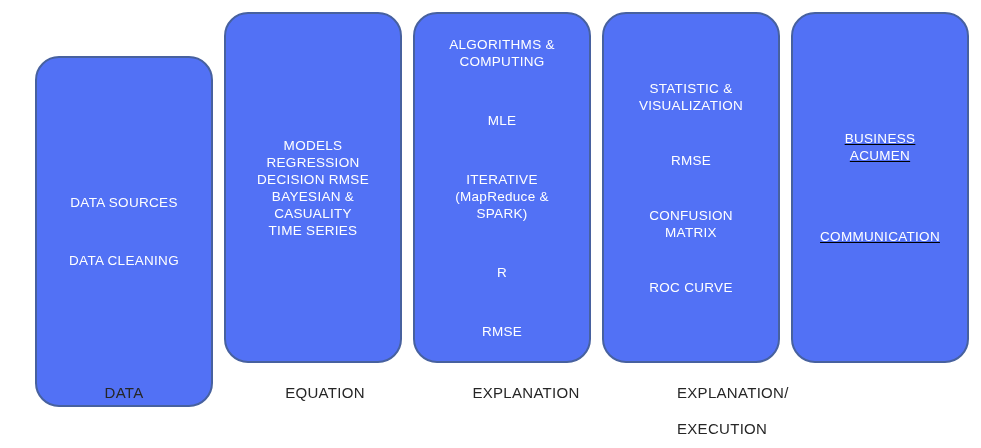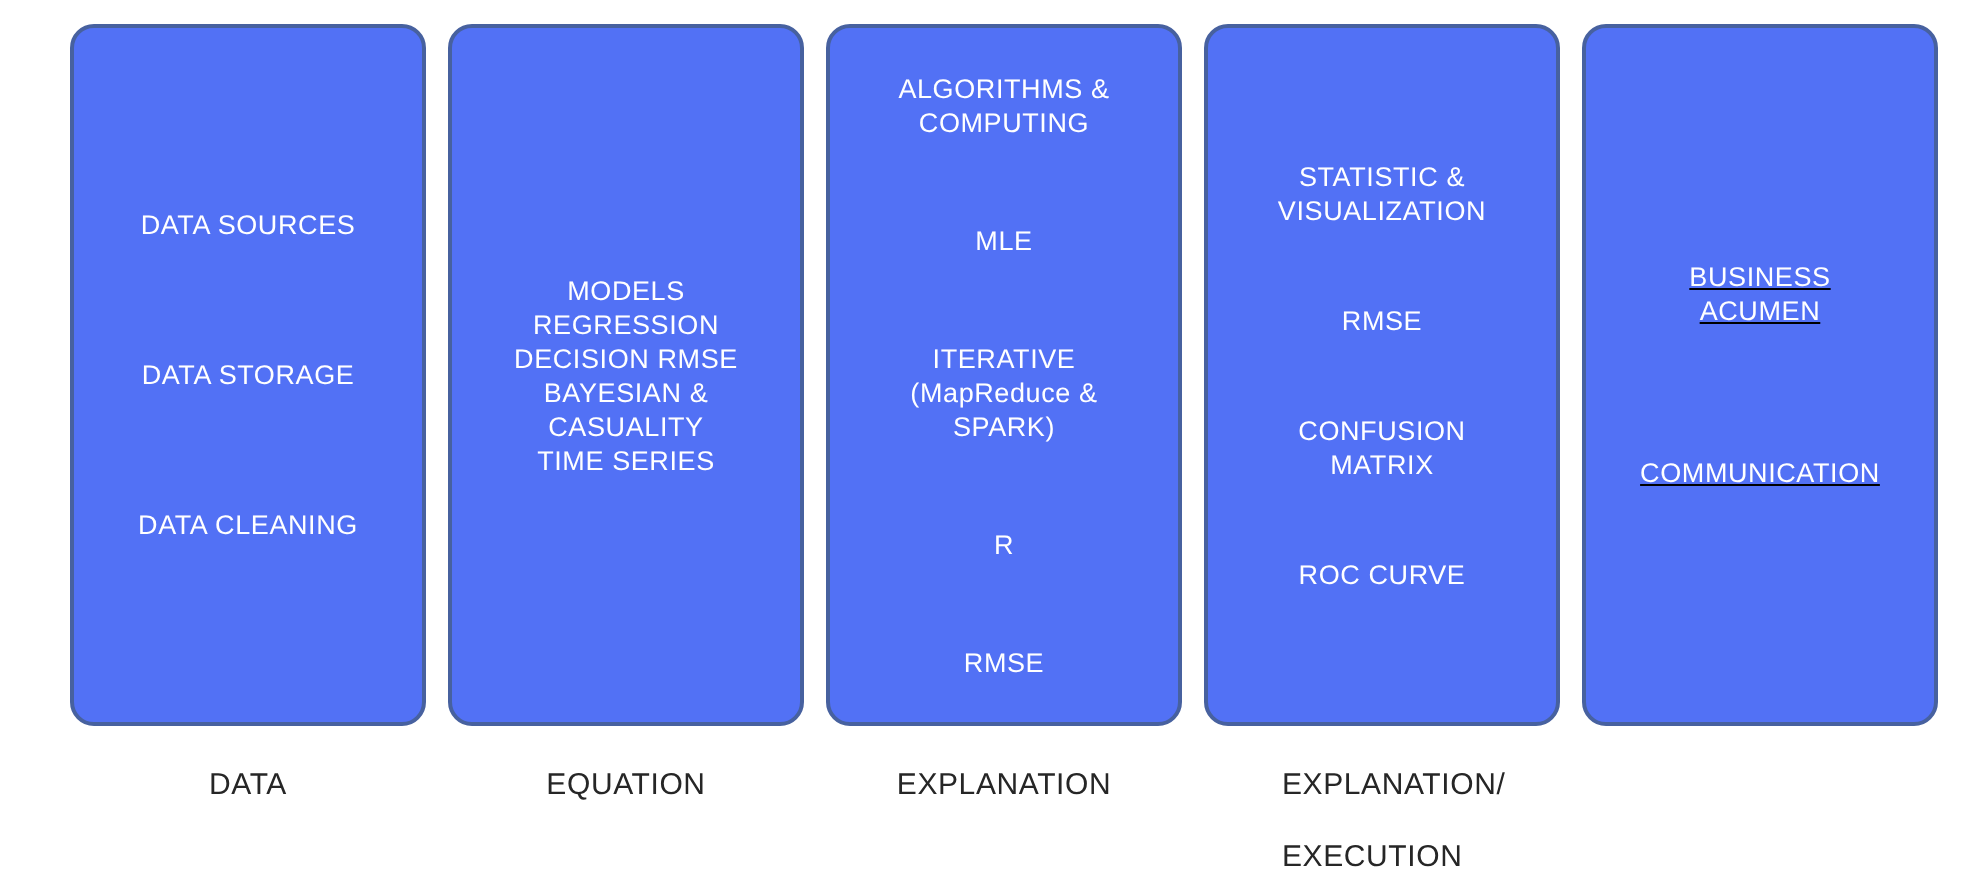--- a/index.html
+++ b/index.html
@@ -21,45 +21,45 @@
     left: 35px;
     display: flex;
     gap: 11px;
   }
   .card {
     box-sizing: border-box;
     width: 178px;
     height: 351px;
     background: #5271f5;
     border: 2px solid #47619f;
-    border-radius: 12px;
+    border-radius: 24px;
     display: flex;
     flex-direction: column;
     justify-content: center;
     align-items: center;
   }
   .card-item {
     color: #ffffff;
     font-size: 13.5px;
     line-height: 17px;
     letter-spacing: 0.3px;
     text-align: center;
     white-space: pre-line;
   }
-  .card-0 { gap: 58px; }
+  .card-0 { gap: 41px; margin-top: 44px; }
   .card-1 { }
   .card-2 { gap: 42px; }
   .card-3 { gap: 38px; }
   .card-4 { gap: 64px; text-decoration: underline; }
   .labels-row {
     position: absolute;
     top: 375px;
     left: 35px;
     display: flex;
-    gap: 11px;
+    gap: 23px;
   }
   .col-label {
     box-sizing: border-box;
     width: 178px;
     color: #262626;
     font-size: 15px;
     line-height: 36px;
     letter-spacing: 0.3px;
     text-align: center;
     white-space: pre-line;
@@ -69,21 +69,20 @@
     padding-left: 39px;
   }
 </style>
 </head>
 <body>
 
 <div class="canvas">
   <div class="cards-row">
       <div class="card card-0">
         <div class="card-item">DATA SOURCES</div>
-        <div class="card-item">DATA STORAGE</div>
         <div class="card-item">DATA CLEANING</div>
       </div>
       <div class="card card-1">
         <div class="card-item">MODELS</div>
         <div class="card-item">REGRESSION</div>
         <div class="card-item">DECISION RMSE</div>
         <div class="card-item">BAYESIAN &amp;
 CASUALITY</div>
         <div class="card-item">TIME SERIES</div>
       </div>

